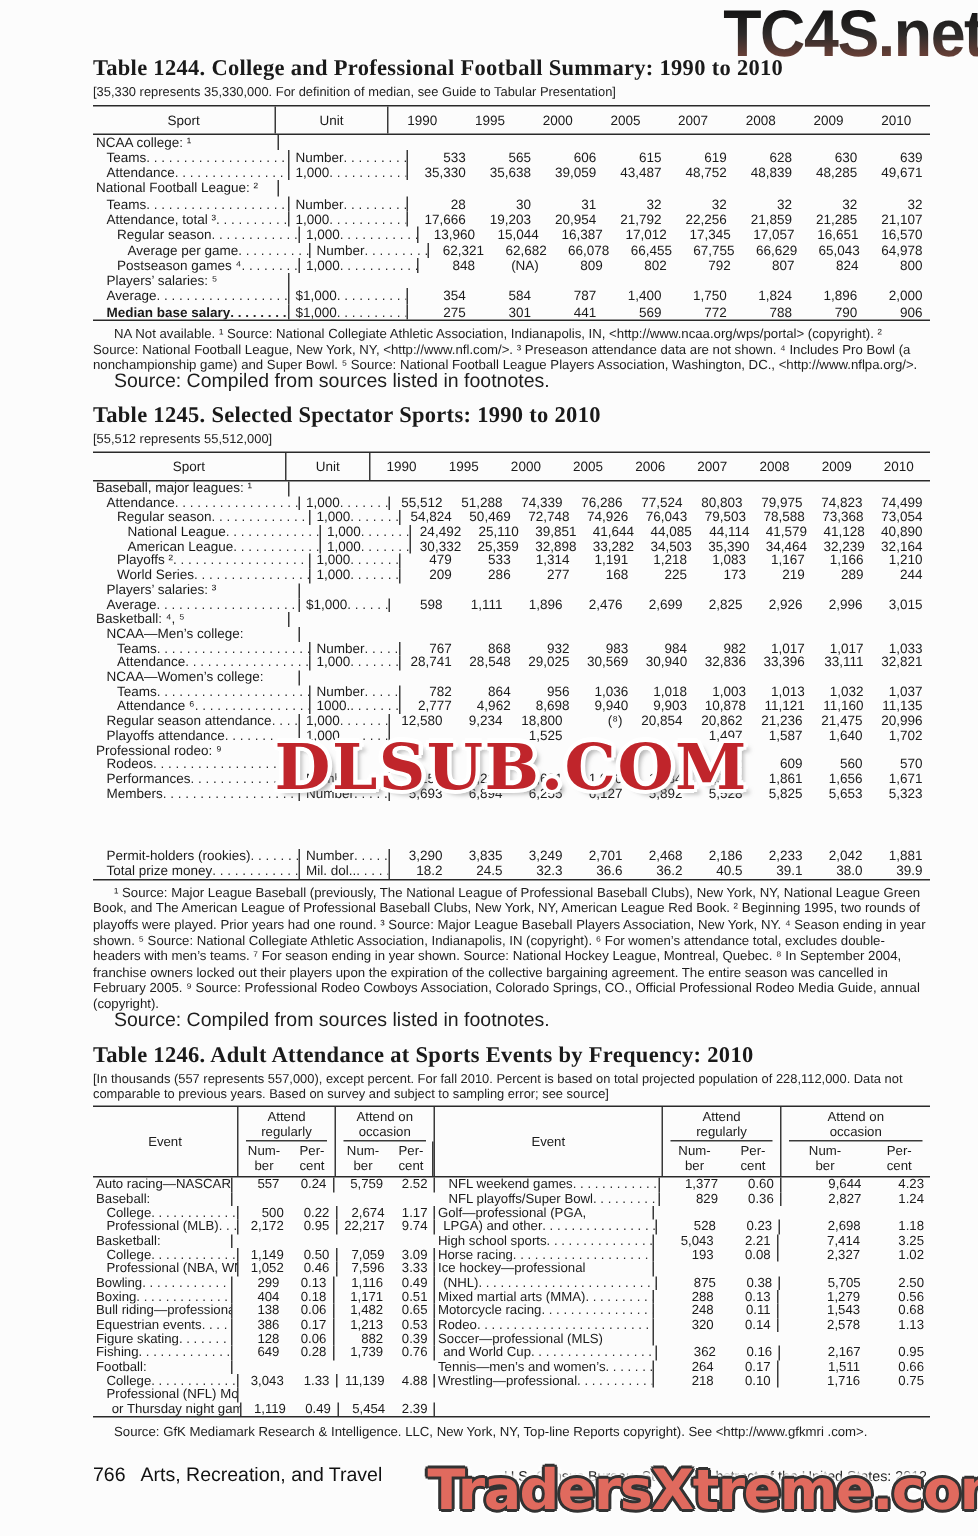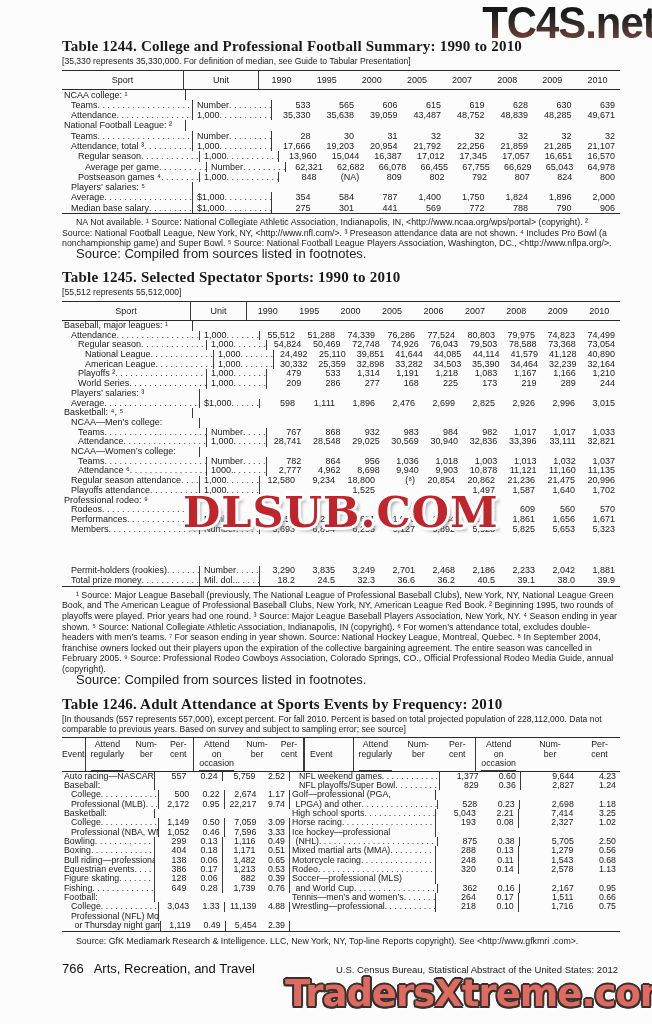--- a/index.html
+++ b/index.html
@@ -42,21 +42,21 @@
 
   
   .t46{display:flex;border-top:1.8px solid #2a2a2a;border-bottom:1.8px solid #2a2a2a;font-size:8.8px;}
   .half{display:flex;flex-direction:column;}
   .halfL{width:228px;}
   .halfR{width:330px;}
   .f-head{display:flex;border-bottom:1px solid #2a2a2a;}
   .f-event-h{display:flex;align-items:center;justify-content:center;text-align:center;border-right:1px solid #3a3a3a;}
   .halfL .f-event{width:99px;} .halfL .f-n1{width:34px;} .halfL .f-p1{width:30px;} .halfL .f-n2{width:36px;} .halfL .f-p2{width:28px;}
   .halfR .f-event{width:152px;} .halfR .f-n1{width:42px;} .halfR .f-p1{width:36px;} .halfR .f-n2{width:58px;} .halfR .f-p2{width:41px;}
-  .f-group{display:flex;}
+  .f-group{display:flex;flex-direction:column;}
   .f-group.gsep{border-right:1px solid #3a3a3a;}
   .f-gl{white-space:pre-line;text-align:center;border-bottom:1px solid #3a3a3a;margin:2px 5px 0 5px;padding-bottom:1px;line-height:9.5px;}
   .f-sub{display:flex;}
   .f-sub div{white-space:pre-line;text-align:center;line-height:9.5px;padding:2px 0 2px 0;}
   .f-row{display:flex;align-items:baseline;line-height:9.35px;}
   .f-ev{display:flex;align-items:baseline;border-right:1px solid #3a3a3a;overflow:hidden;}
   .f-v{text-align:right;padding-right:4px;white-space:nowrap;overflow:hidden;}
   .f-v.gsep{border-right:1px solid #3a3a3a;}
   .halfL .f-p2{border-right:1px solid #3a3a3a;}
 
@@ -294,21 +294,21 @@
         <div class="c-val">354</div>
         <div class="c-val">584</div>
         <div class="c-val">787</div>
         <div class="c-val">1,400</div>
         <div class="c-val">1,750</div>
         <div class="c-val">1,824</div>
         <div class="c-val">1,896</div>
         <div class="c-val">2,000</div>
       </div>
       <div class="s-row">
-        <div class="c-label" style="padding-left: 9px;">
+        <div class="c-label" style="padding-left: 9px; font-weight: bold;">
           <span class="lbl">Median base salary</span>
           <span class="leader"></span>
         </div>
         <div class="c-unit">
           <span class="lbl">$1,000</span>
           <span class="leader"></span>
         </div>
         <div class="c-val">275</div>
         <div class="c-val">301</div>
         <div class="c-val">441</div>

